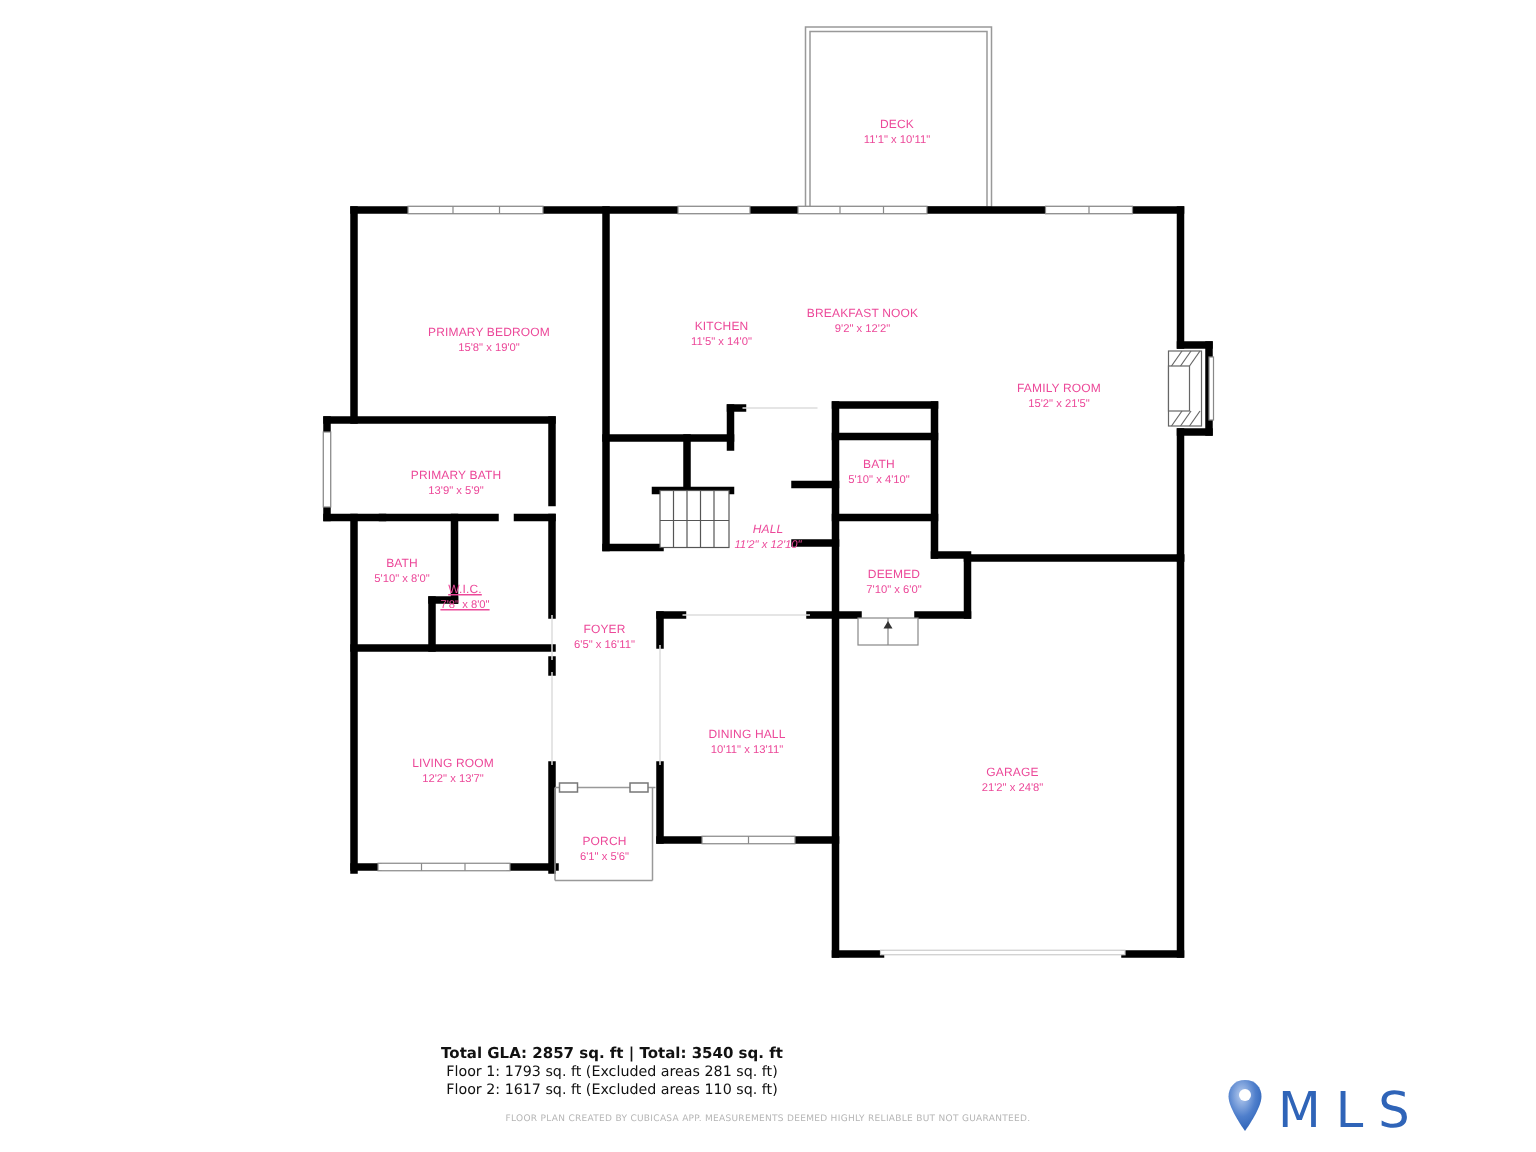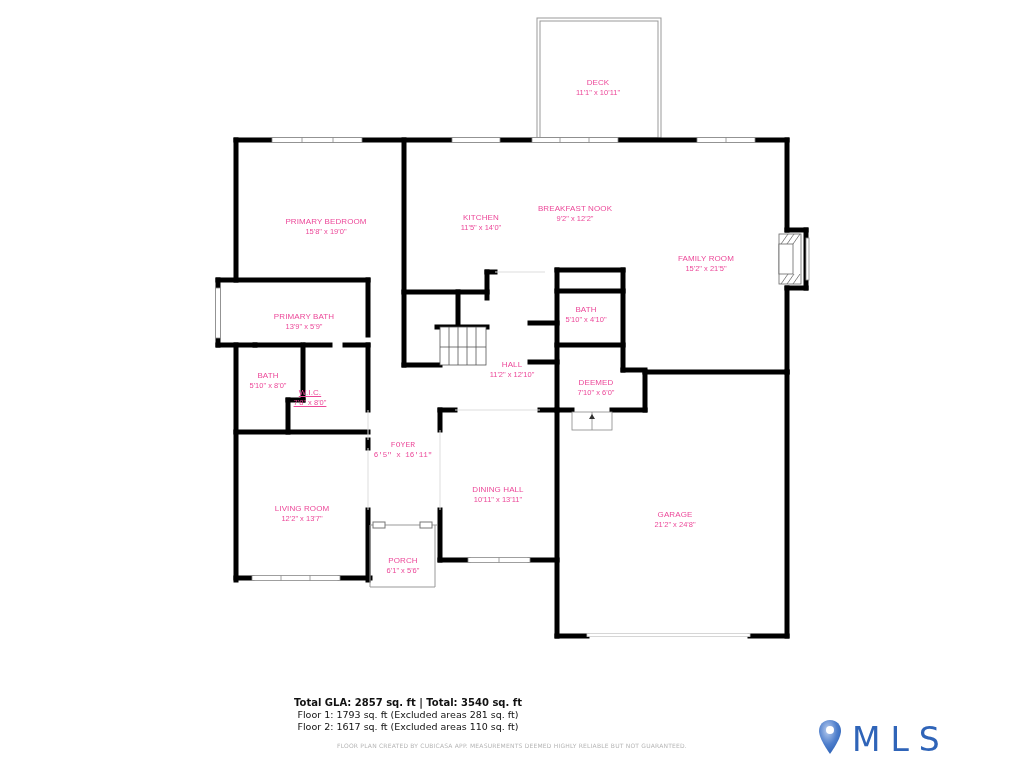--- a/index.html
+++ b/index.html
@@ -181,37 +181,37 @@
     <span class="room-dim">15'2" x 21'5"</span>
   </div>
 <div class="room-label" style="left:304px;top:312px;">
     <span class="room-name">PRIMARY BATH</span>
     <span class="room-dim">13'9" x 5'9"</span>
   </div>
 <div class="room-label" style="left:586px;top:305px;">
     <span class="room-name">BATH</span>
     <span class="room-dim">5'10" x 4'10"</span>
   </div>
-<div class="room-label" style="left:512px;top:360px;">
+<div class="room-label" style="left:512px;top:348px;font-style:italic;">
     <span class="room-name">HALL</span>
     <span class="room-dim">11'2" x 12'10"</span>
   </div>
 <div class="room-label" style="left:268px;top:371px;">
     <span class="room-name">BATH</span>
     <span class="room-dim">5'10" x 8'0"</span>
   </div>
 <div class="room-label" style="left:310px;top:388px;text-decoration:underline;">
     <span class="room-name">W.I.C.</span>
     <span class="room-dim">7'8" x 8'0"</span>
   </div>
 <div class="room-label" style="left:596px;top:378px;">
     <span class="room-name">DEEMED</span>
     <span class="room-dim">7'10" x 6'0"</span>
   </div>
-<div class="room-label" style="left:403px;top:440px;font-family:Liberation Mono, monospace;">
+<div class="room-label" style="left:403px;top:415px;">
     <span class="room-name">FOYER</span>
     <span class="room-dim">6'5" x 16'11"</span>
   </div>
 <div class="room-label" style="left:498px;top:485px;">
     <span class="room-name">DINING HALL</span>
     <span class="room-dim">10'11" x 13'11"</span>
   </div>
 <div class="room-label" style="left:302px;top:504px;">
     <span class="room-name">LIVING ROOM</span>
     <span class="room-dim">12'2" x 13'7"</span>

